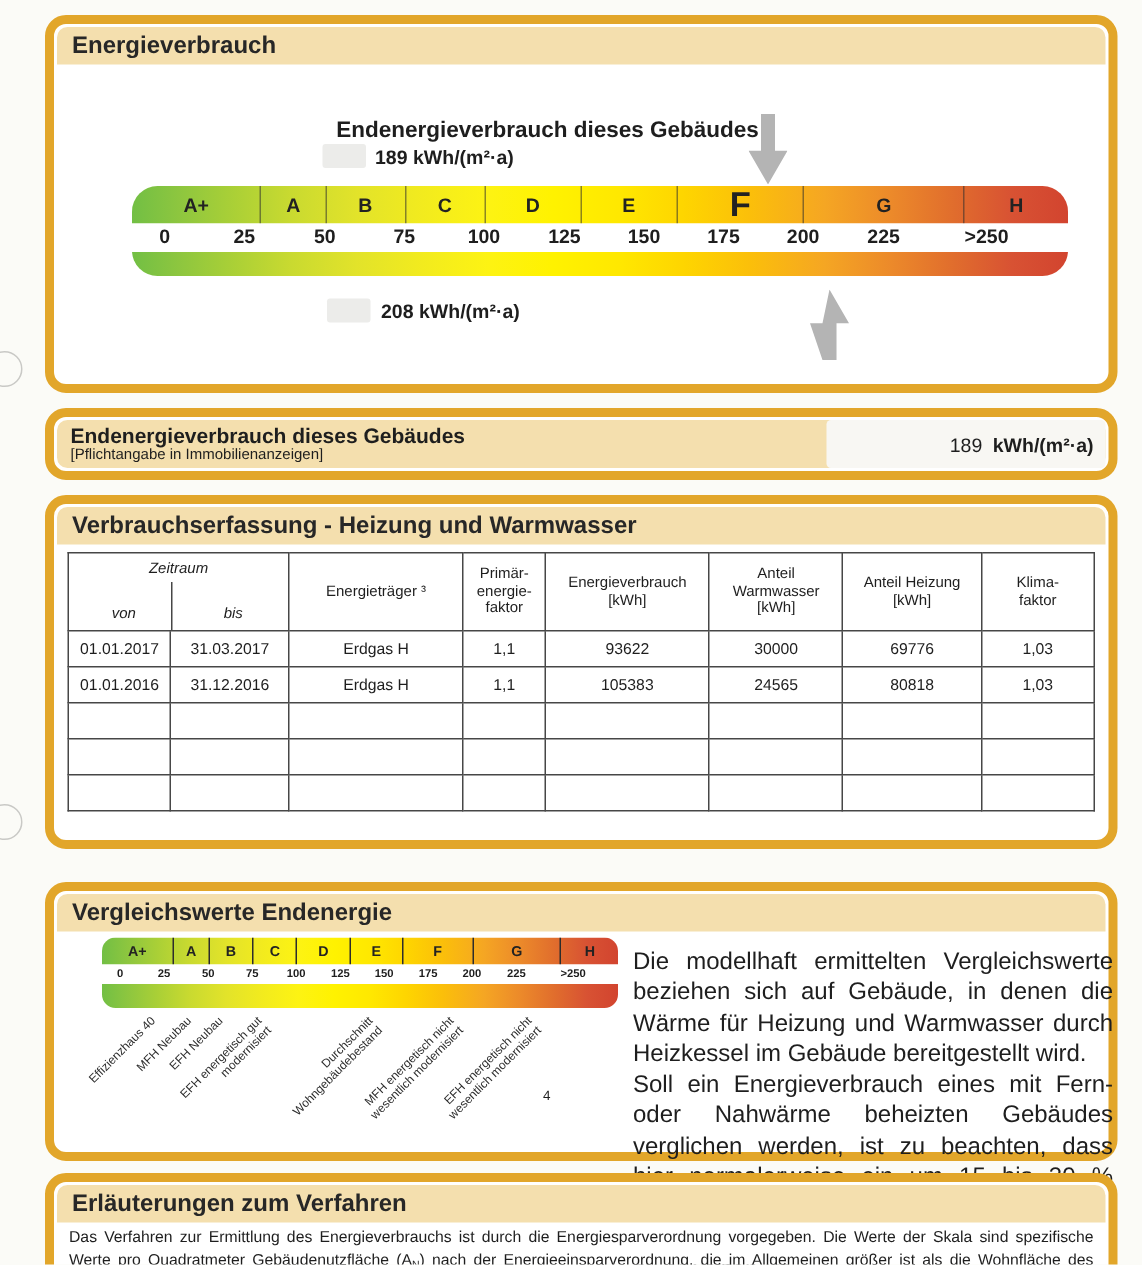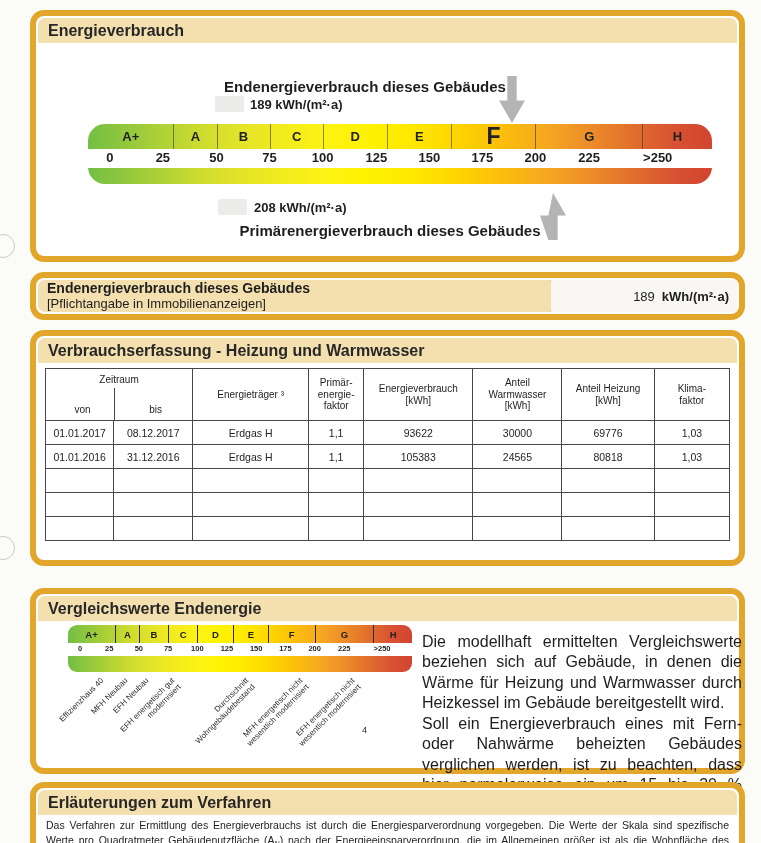--- a/index.html
+++ b/index.html
@@ -36,32 +36,32 @@
   .seg.f{font-size:23px;font-weight:800;}
   .scale .ticksrow{position:relative;height:19px;background:#fff;}
   .tick{position:absolute;top:1px;transform:translateX(-50%);font-weight:bold;font-size:13px;white-space:nowrap;}
   .scale .gradrow{height:16px;background:var(--grad);}
 
   
   #p2{top:272px;height:48px;}
   #p2 .banner{margin:2px;height:32px;background:var(--tan);border-radius:7px;display:flex;align-items:center;}
   #p2 .btxt{flex:1;padding-left:9px;line-height:1.1;}
   #p2 .btxt .t{font-weight:bold;font-size:14px;}
-  #p2 .btxt .s{font-size:13px;}
+  #p2 .btxt .s{font-size:10px;}
   #p2 .vbox{width:186px;height:32px;background:#f8f7f3;border-radius:3px;display:flex;align-items:center;justify-content:flex-end;gap:7px;padding-right:8px;font-size:13px;}
   #p2 .vbox .u{font-weight:bold;}
 
   
   #p3{top:330px;height:236px;}
   #p3 table{width:calc(100% - 18px);margin:5px 9px;border-collapse:collapse;font-size:10.5px;table-layout:fixed;}
   #p3 td,#p3 th{border:1px solid #474747;text-align:center;vertical-align:middle;font-weight:normal;}
   #p3 th{white-space:pre-line;line-height:1.18;font-size:10px;}
   #p3 .hrow{height:52px;}
   #p3 .drow{height:24px;}
-  #zcell{position:relative;padding:0;}
+  #zcell{position:relative;padding:0;font-style:italic;}
   #zcell .zt{position:absolute;top:5px;left:0;width:100%;text-align:center;}
   #zcell .vb{position:absolute;bottom:4px;left:0;width:100%;display:flex;}
   #zcell .vb span{width:50%;}
   #zcell .vdiv{position:absolute;left:46.5%;bottom:0;height:62%;border-left:1px solid #474747;}
 
   
   #p4{top:588px;height:186px;}
   #p4 .body{position:relative;height:140px;}
   .mini{position:absolute;left:32px;top:4px;width:344px;border-radius:9px;overflow:hidden;}
   .mini .letters{position:relative;height:18px;background:var(--grad);}
@@ -126,21 +126,20 @@
         <span class="tick" style="left:91.3%">&gt;250</span>
       </div>
       <div class="gradrow"></div>
     </div>
 
     <div class="faded-box" id="fade2"></div>
     <div class="val-line" id="prim-val">
       <span>208</span>
       <span>kWh/(m²·a)</span>
     </div>
-    <div class="center-label" id="prim-label">Primärenergieverbrauch dieses Gebäudes</div>
     <div class="blk-arrow" id="arrow-up"></div>
   </div>
 </div>
 
 <div class="panel" id="p2">
   <div class="banner">
     <div class="btxt">
       <div class="t">Endenergieverbrauch dieses Gebäudes</div>
       <div class="s">[Pflichtangabe in Immobilienanzeigen]</div>
     </div>
@@ -183,21 +182,21 @@
       <th>Anteil
 Warmwasser
 [kWh]</th>
       <th>Anteil Heizung
 [kWh]</th>
       <th>Klima-
 faktor</th>
     </tr>
     <tr class="drow">
       <td>01.01.2017</td>
-      <td>08.12.2017</td>
+      <td>31.03.2017</td>
       <td>Erdgas H</td>
       <td>1,1</td>
       <td>93622</td>
       <td>30000</td>
       <td>69776</td>
       <td>1,03</td>
     </tr>
     <tr class="drow">
       <td>01.01.2016</td>
       <td>31.12.2016</td>

